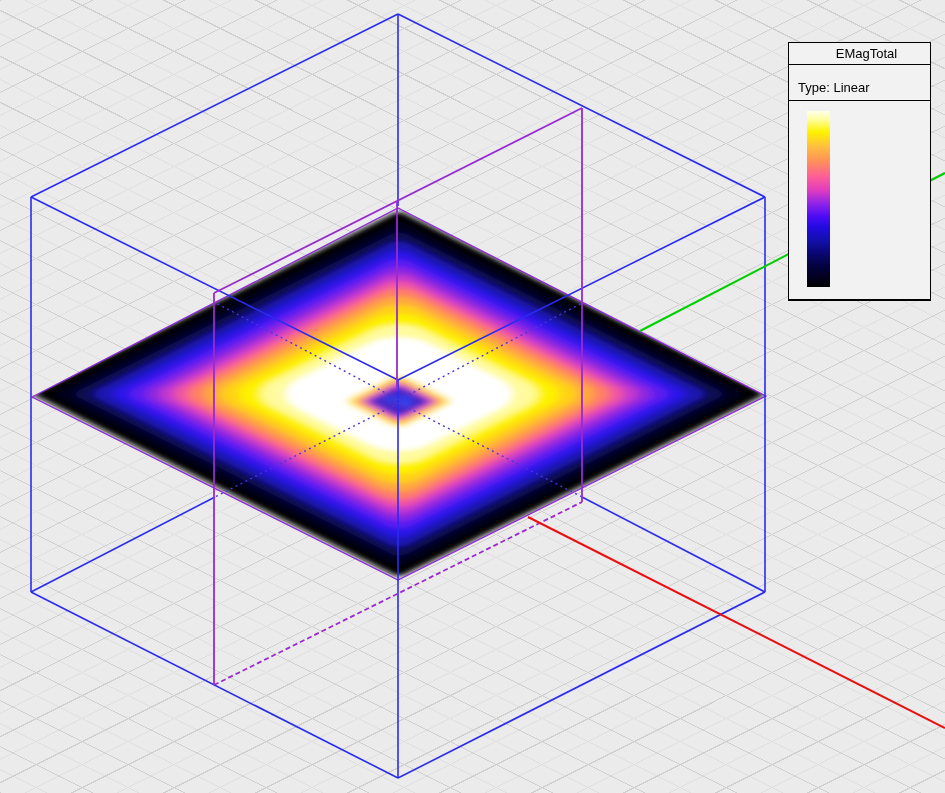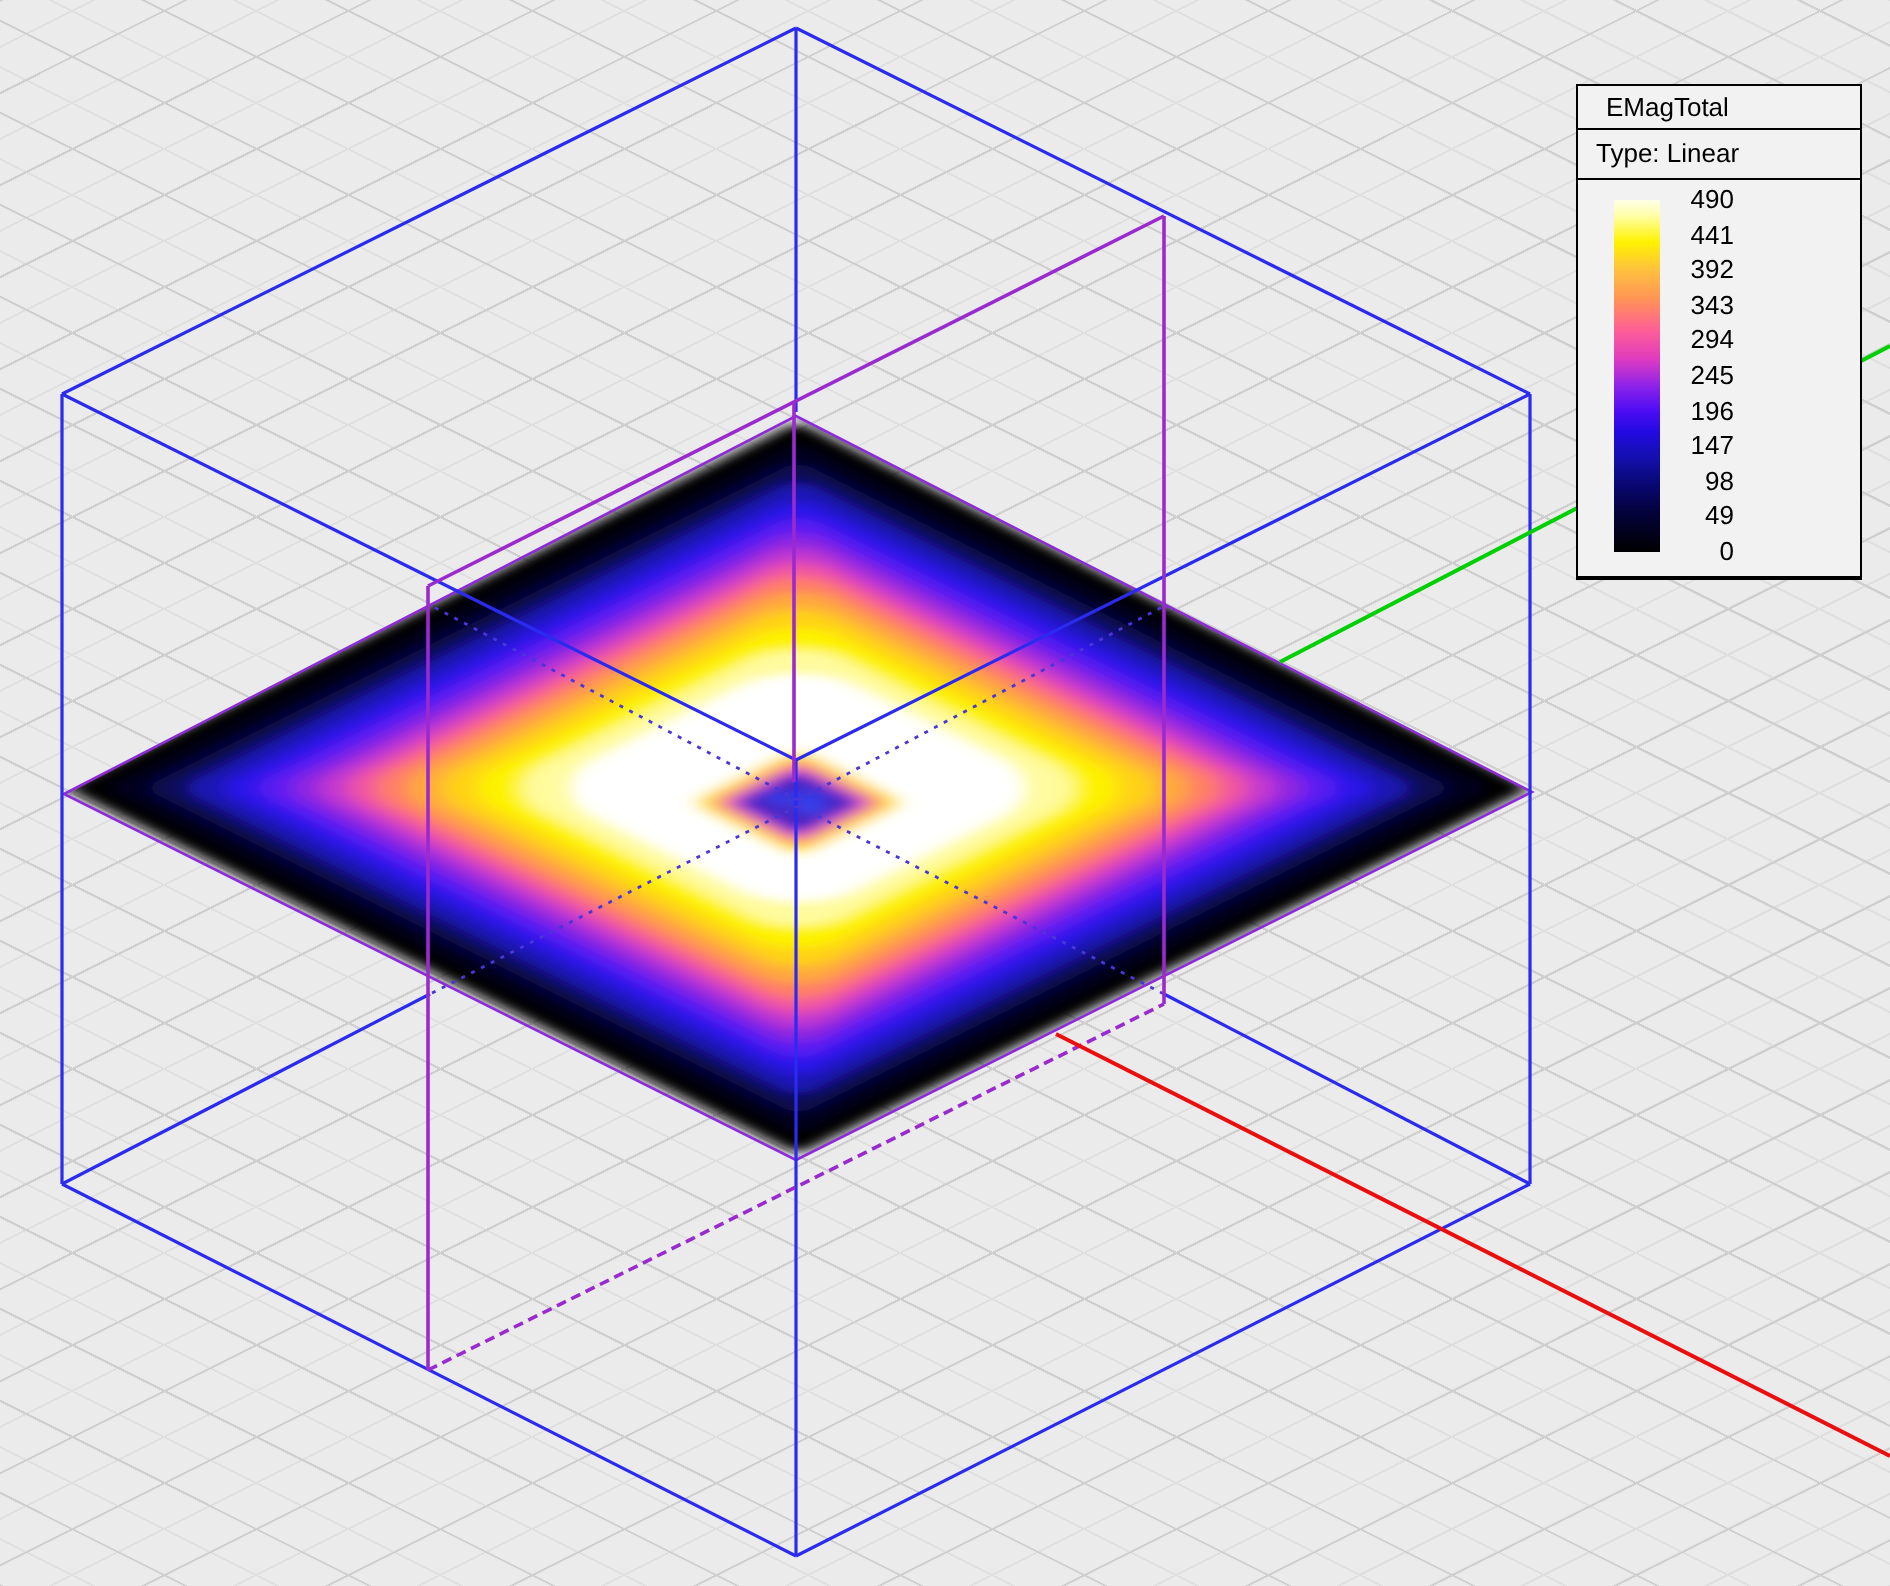--- a/index.html
+++ b/index.html
@@ -11,22 +11,22 @@
       repeating-linear-gradient(26.57deg,#cfcfcf 0 1px,transparent 1px 41.15px),
       repeating-linear-gradient(153.43deg,#cfcfcf 0 1px,transparent 1px 41.15px),
       repeating-linear-gradient(26.57deg,#dfdfdf 0 1px,transparent 1px 20.57px),
       repeating-linear-gradient(153.43deg,#dfdfdf 0 1px,transparent 1px 20.57px);
   }
   .scene-svg{position:absolute;left:0;top:0;}
   .legend{
     position:absolute;left:788px;top:42px;width:143px;box-sizing:border-box;
     background:#f2f2f2;border:1px solid #000;font-size:13px;color:#000;
   }
-  .lg-title{height:21px;line-height:21px;padding-left:14px;border-bottom:1px solid #000;}
-  .lg-type{height:24px;line-height:24px;padding-left:9px;border-bottom:1px solid #000;}
+  .lg-title{height:21px;line-height:21px;padding-left:14px;border-bottom:1px solid #000;text-align:center;}
+  .lg-type{height:24px;line-height:24px;padding-left:9px;border-bottom:1px solid #000;margin-top:11px;}
   .lg-scale{position:relative;height:198px;border-bottom:1px solid #000;}
   .lg-bar{
     position:absolute;left:18px;top:10px;width:23px;height:176px;
     background:linear-gradient(to bottom,
       #ffffe6 0%, #ffffb0 4%, #fff200 12%, #ffc040 20%, #ff9455 28%,
       #ff5f96 37%, #e03cbe 45%, #8c22ea 53%, #4c0cf4 60%, #220ae0 66%,
       #1410b0 73%, #0a0878 80%, #040240 88%, #000000 100%);
   }
   .lg-ticks{
     position:absolute;left:44px;top:2px;width:34px;height:192px;
@@ -114,29 +114,16 @@
 
     <line x1="640" y1="331" x2="945" y2="173" stroke="#00cf00" stroke-width="2"></line>
     <line x1="528" y1="517" x2="945" y2="728" stroke="#ea0f0f" stroke-width="2"></line>
   </svg>
 
   <div class="legend">
     <div class="lg-title">EMagTotal</div>
     <div class="lg-type">Type: Linear</div>
     <div class="lg-scale">
       <div class="lg-bar"></div>
-      <div class="lg-ticks">
-        <span>490</span>
-        <span>441</span>
-        <span>392</span>
-        <span>343</span>
-        <span>294</span>
-        <span>245</span>
-        <span>196</span>
-        <span>147</span>
-        <span>98</span>
-        <span>49</span>
-        <span>0</span>
-      </div>
     </div>
   </div>
 
 </div>
 
 </body></html>

